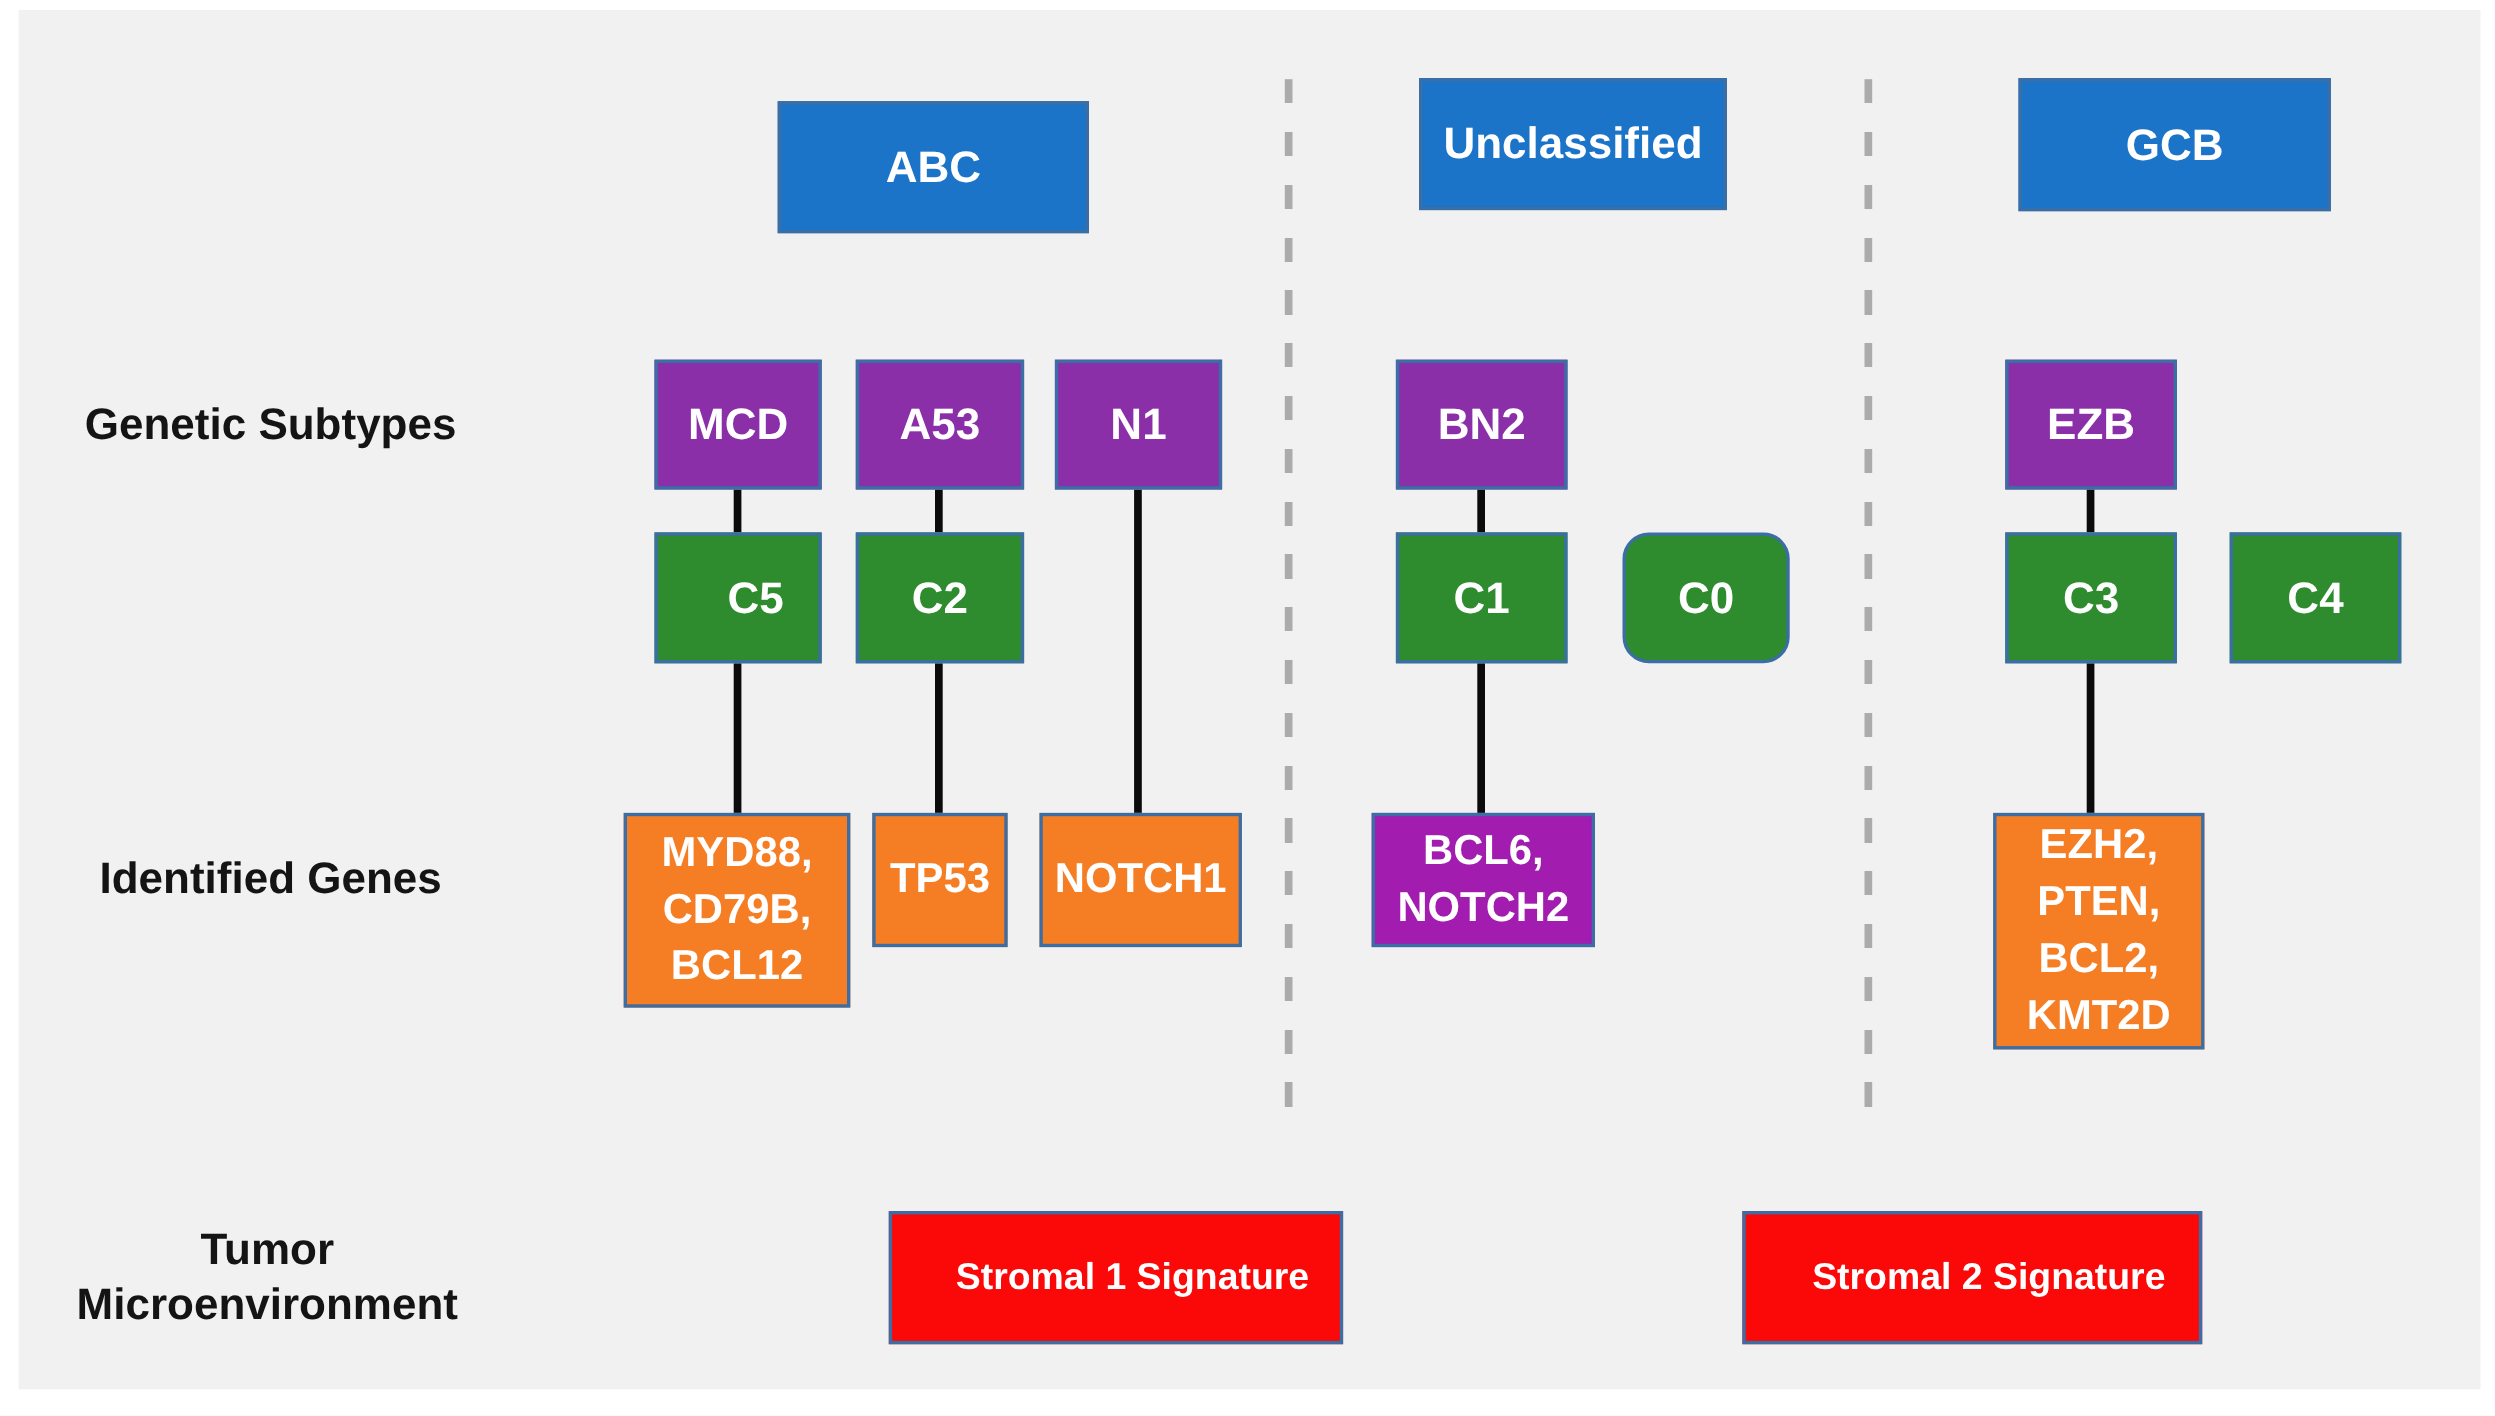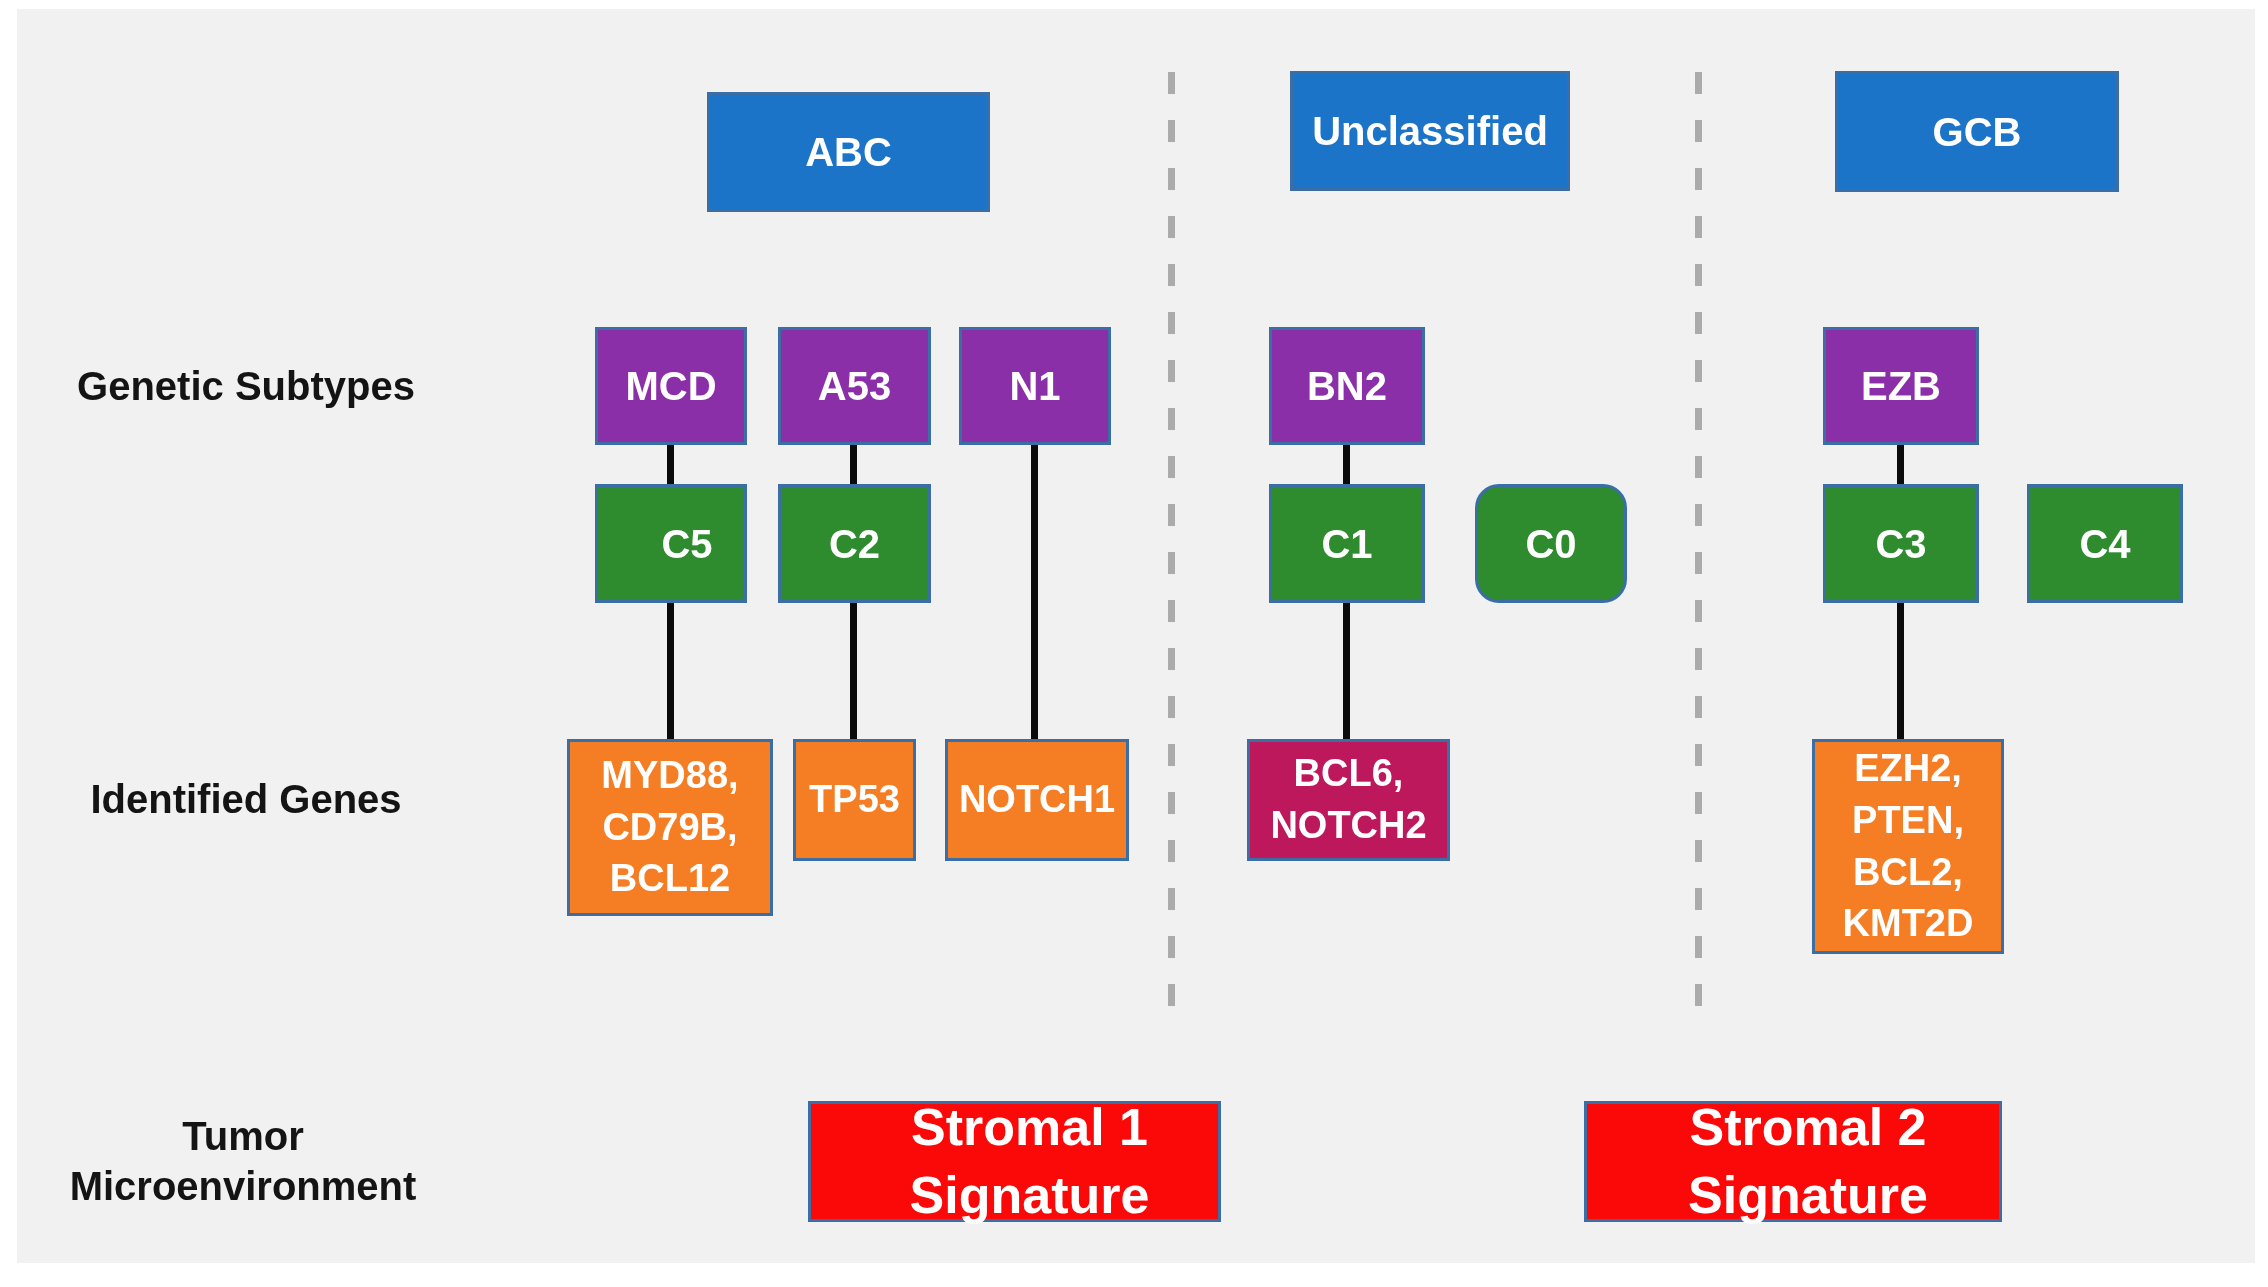--- a/index.html
+++ b/index.html
@@ -39,21 +39,21 @@
     align-items:center;
     justify-content:center;
     border:3px solid var(--border);
     color:#ffffff;
     font-weight:bold;
     text-align:center;
     font-size:40px;
     line-height:1.3;
   }
   .node.genes{font-size:38px;line-height:1.36;}
-  .node.stromal{font-size:52px;padding-left:30px;}
+  .node.stromal{font-size:34px;padding-left:30px;}
   .connector{
     position:absolute;
     background:#0b0b0b;
   }
   .divider{
     position:absolute;
     background-image:repeating-linear-gradient(
       to bottom,
       #ababab 0px, #ababab 22px,
       transparent 22px, transparent 48px);
@@ -135,21 +135,21 @@
         <div>MYD88,</div>
         <div>CD79B,</div>
         <div>BCL12</div>
       </div>
       <div class="node genes" style="left: 776px; top: 730px; width: 123px; height: 122px; background: rgb(245, 126, 37);">
         <div>TP53</div>
       </div>
       <div class="node genes" style="left: 928px; top: 730px; width: 184px; height: 122px; background: rgb(245, 126, 37);">
         <div>NOTCH1</div>
       </div>
-      <div class="node genes" style="left: 1230px; top: 730px; width: 203px; height: 122px; background: #be185d;">
+      <div class="node genes" style="left: 1230px; top: 730px; width: 203px; height: 122px; background: #a21caf;">
         <div>BCL6,</div>
         <div>NOTCH2</div>
       </div>
       <div class="node genes" style="left: 1795px; top: 730px; width: 192px; height: 215px; background: rgb(245, 126, 37);">
         <div>EZH2,</div>
         <div>PTEN,</div>
         <div>BCL2,</div>
         <div>KMT2D</div>
       </div>
       <div class="node stromal" style="left: 791px; top: 1092px; width: 413px; height: 121px; background: rgb(251, 9, 9);">

